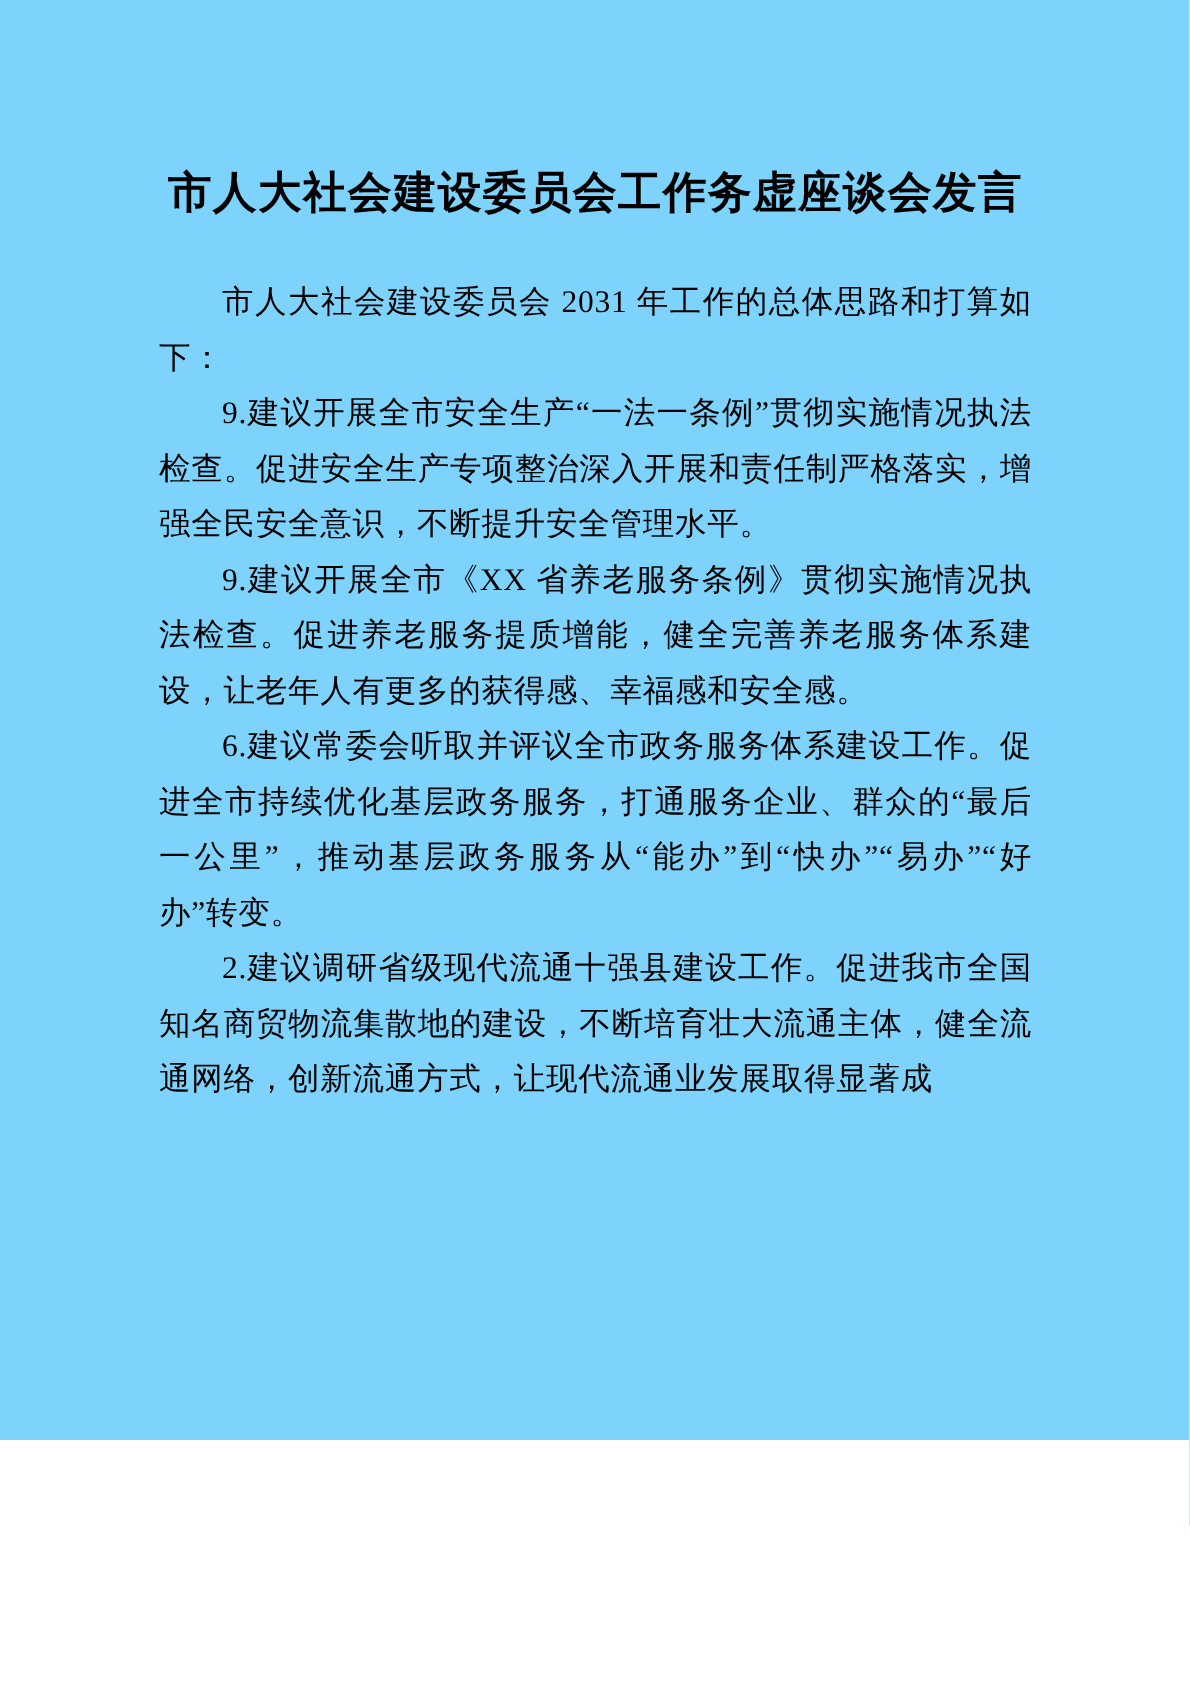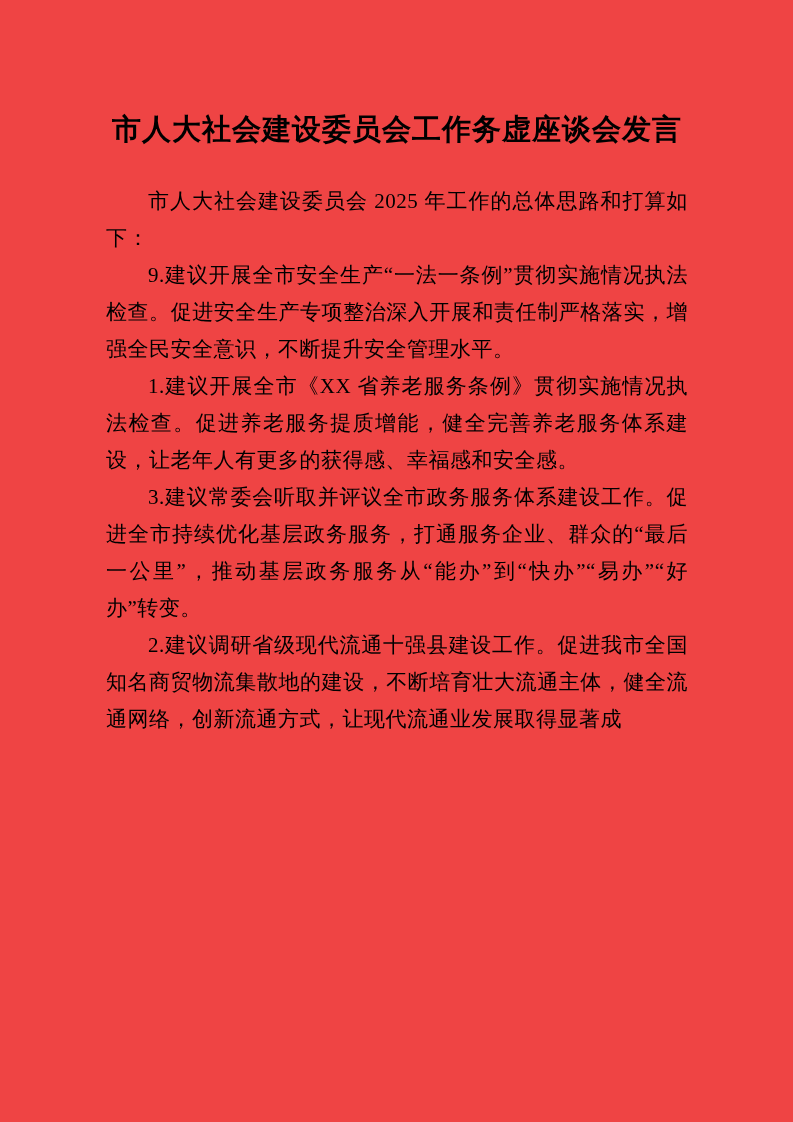--- a/index.html
+++ b/index.html
@@ -3,22 +3,22 @@
 <meta charset="utf-8">
 <style>
   html, body {
     margin: 0;
     padding: 0;
     background: #ffffff;
   }
   .page {
     position: relative;
     width: 793px;
-    height: 1122px;
-    background: #ef4444;
+    height: 960px;
+    background: #7dd3fc;
     overflow: hidden;
     box-sizing: border-box;
     padding: 98px 105px 0 106px;
     font-family: "Liberation Serif", "DejaVu Serif", serif;
     color: #000000;
   }
   .doc-title {
     margin: 0 0 23px 0;
     font-size: 29px;
     font-weight: bold;
@@ -37,19 +37,19 @@
     word-break: break-all;
   }
 </style>
 </head>
 <body>
 
 <div class="page">
   <h1 class="doc-title">市人大社会建设委员会工作务虚座谈会发言</h1>
 
   <div class="doc-body">
-    <p>市人大社会建设委员会 2025 年工作的总体思路和打算如下：</p>
+    <p>市人大社会建设委员会 2031 年工作的总体思路和打算如下：</p>
     <p>9.建议开展全市安全生产“一法一条例”贯彻实施情况执法检查。促进安全生产专项整治深入开展和责任制严格落实，增强全民安全意识，不断提升安全管理水平。</p>
-    <p>1.建议开展全市《XX 省养老服务条例》贯彻实施情况执法检查。促进养老服务提质增能，健全完善养老服务体系建设，让老年人有更多的获得感、幸福感和安全感。</p>
-    <p>3.建议常委会听取并评议全市政务服务体系建设工作。促进全市持续优化基层政务服务，打通服务企业、群众的“最后一公里”，推动基层政务服务从“能办”到“快办”“易办”“好办”转变。</p>
+    <p>9.建议开展全市《XX 省养老服务条例》贯彻实施情况执法检查。促进养老服务提质增能，健全完善养老服务体系建设，让老年人有更多的获得感、幸福感和安全感。</p>
+    <p>6.建议常委会听取并评议全市政务服务体系建设工作。促进全市持续优化基层政务服务，打通服务企业、群众的“最后一公里”，推动基层政务服务从“能办”到“快办”“易办”“好办”转变。</p>
     <p>2.建议调研省级现代流通十强县建设工作。促进我市全国知名商贸物流集散地的建设，不断培育壮大流通主体，健全流通网络，创新流通方式，让现代流通业发展取得显著成</p>
   </div>
 </div>
 
 </body></html>

